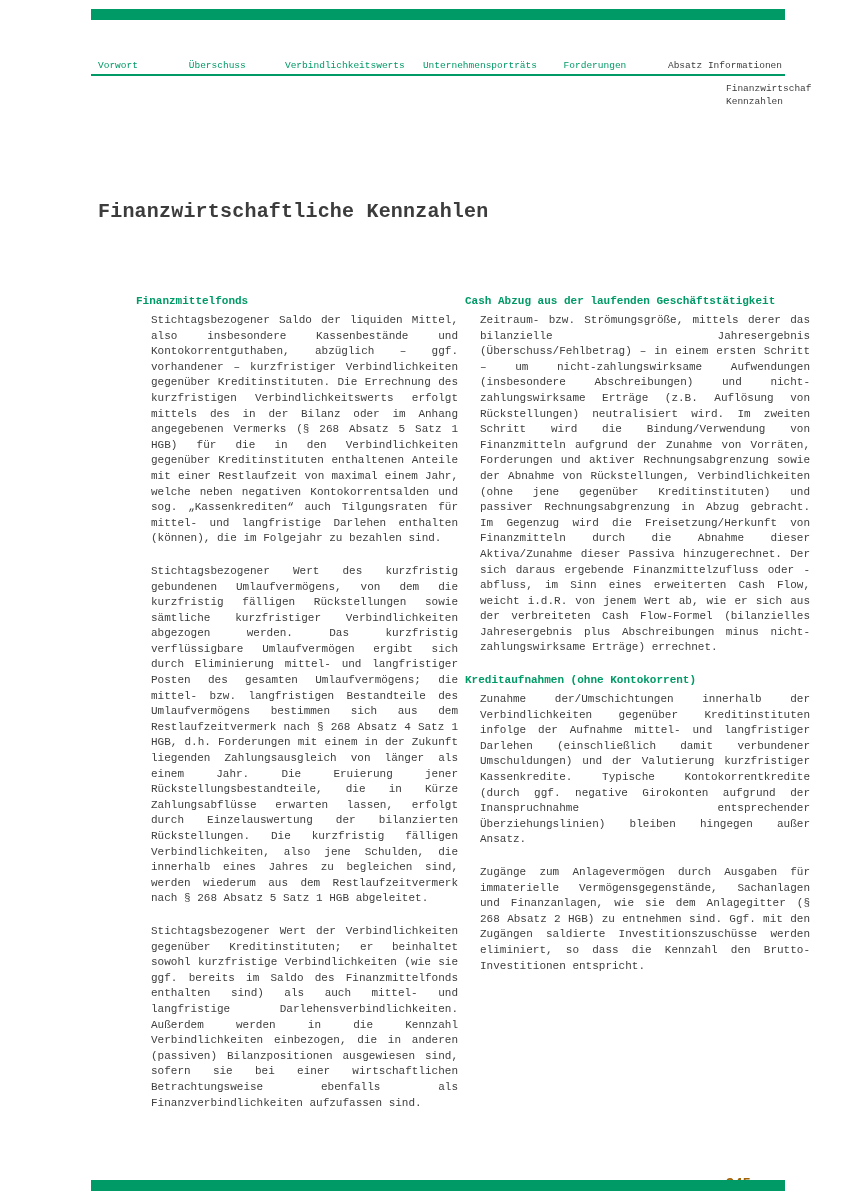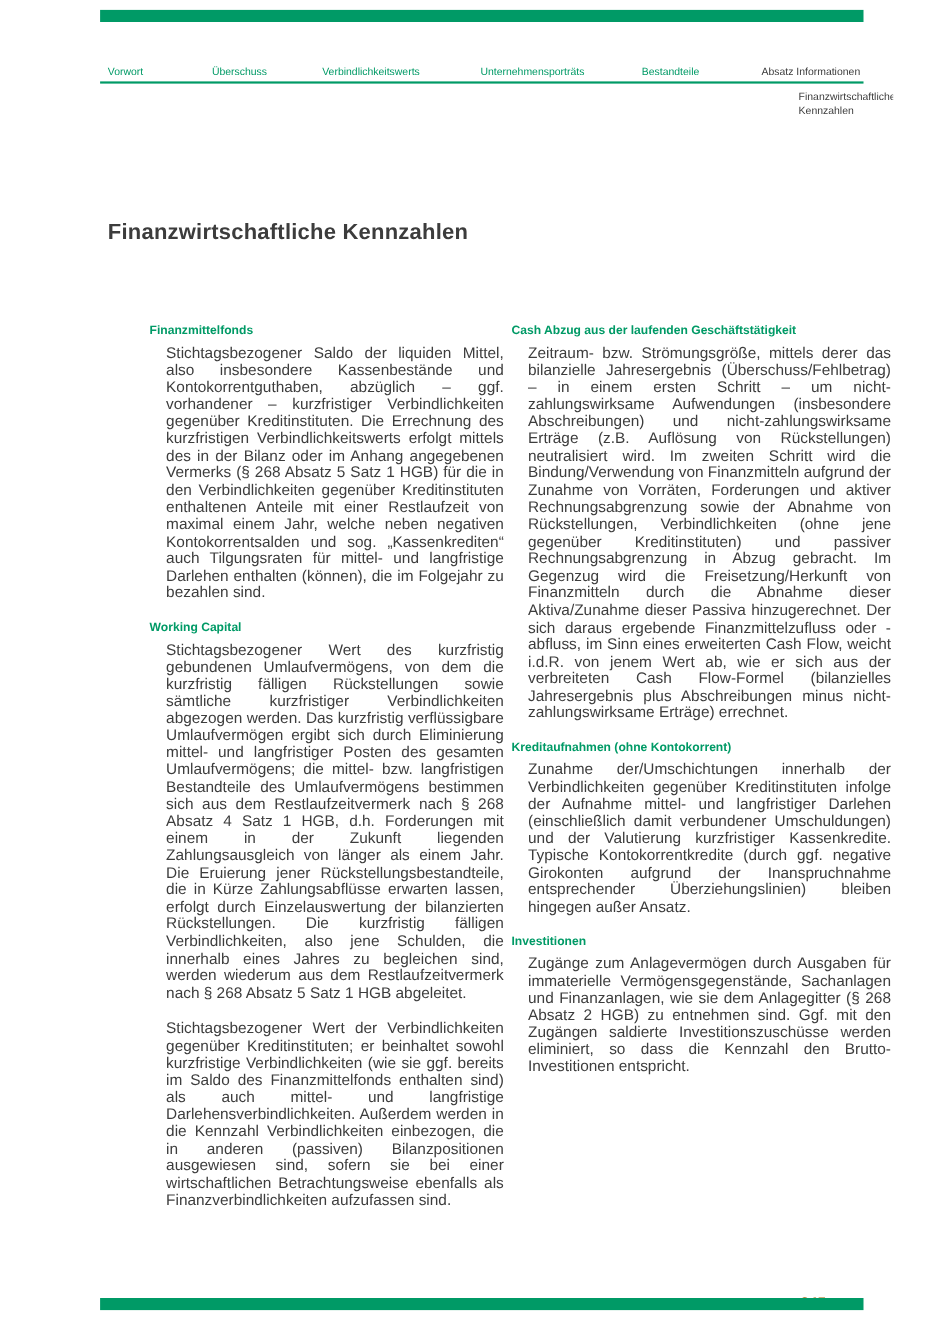--- a/index.html
+++ b/index.html
@@ -1,19 +1,19 @@
 <!DOCTYPE html>
 <html><head>
 <meta charset="utf-8">
 <style>
   * { margin: 0; padding: 0; box-sizing: border-box; }
   html, body { background: #ffffff; }
   body { font-family: "Liberation Sans", "DejaVu Sans", sans-serif; color: #3d3d3d; }
 
-  .page { position: relative; width: 776px; height: 1200px; background: #ffffff; overflow: hidden; margin: 0 auto; }
+  .page { position: relative; width: 776px; height: 1200px; background: #ffffff; overflow: hidden; margin: 0 auto; font-family: Liberation Mono, monospace; }
 
   .accent-bar { position: absolute; left: 55px; right: 27px; height: 11px; background: #009a66; }
   .accent-bar.top { top: 9px; }
   .accent-bar.bottom { top: 1180px; }
 
   .nav { position: absolute; left: 62px; right: 30px; top: 60px; display: flex; font-size: 9.5px; line-height: 12px; }
   .nav .nav-item { color: #009a66; cursor: pointer; white-space: nowrap; }
   .nav .nav-item:nth-child(1) { width: 100px; }
   .nav .nav-item:nth-child(2) { width: 106px; }
   .nav .nav-item:nth-child(3) { width: 152px; }
@@ -26,73 +26,71 @@
   .current-section { position: absolute; left: 690px; top: 82px; width: 112px; font-size: 9.5px; line-height: 13px; color: #3d3d3d; }
 
   .page-title { position: absolute; left: 62px; top: 200px; font-size: 20px; font-weight: bold; color: #3c3c3c; letter-spacing: 0.2px; }
 
   .content { position: absolute; left: 100px; top: 294px; display: flex; gap: 7px; }
   .col-left  { width: 322px; }
   .col-right { width: 345px; }
 
   .entry { margin-bottom: 17px; }
   .entry-heading { font-size: 11px; font-weight: bold; color: #009a66; margin-bottom: 5px; line-height: 14px; }
-  .entry-body { margin-left: 15px; font-size: 14px; line-height: 15.6px; color: #3d3d3d; text-align: justify; }
+  .entry-body { margin-left: 15px; font-size: 11px; line-height: 15.6px; color: #3d3d3d; text-align: justify; }
 
   .page-number { position: absolute; top: 1176px; right: 61px; font-size: 14px; font-weight: bold; color: #a16207; }
 </style>
 </head>
 <body>
 
 <div class="page">
 
   <div class="accent-bar top"></div>
 
   <div class="nav">
     <span class="nav-item">Vorwort</span>
     <span class="nav-item">Überschuss</span>
     <span class="nav-item">Verbindlichkeitswerts</span>
     <span class="nav-item">Unternehmensporträts</span>
-    <span class="nav-item">Bestandteile</span>
+    <span class="nav-item">Forderungen</span>
     <span class="nav-item current">Absatz Informationen</span>
   </div>
 
   <div class="nav-rule"></div>
 
   <div class="current-section">Finanzwirtschaftliche Kennzahlen</div>
 
   <h1 class="page-title">Finanzwirtschaftliche Kennzahlen</h1>
 
   <div class="content">
 
     <div class="col-left">
       <section class="entry">
         <h2 class="entry-heading">Finanzmittelfonds</h2>
         <p class="entry-body">Stichtagsbezogener Saldo der liquiden Mittel, also insbesondere Kassenbestände und Kontokorrentguthaben, abzüglich – ggf. vorhandener – kurzfristiger Verbindlichkeiten gegenüber Kreditinstituten. Die Errechnung des kurzfristigen Verbindlichkeitswerts erfolgt mittels des in der Bilanz oder im Anhang angegebenen Vermerks (§ 268 Absatz 5 Satz 1 HGB) für die in den Verbindlichkeiten gegenüber Kreditinstituten enthaltenen Anteile mit einer Restlaufzeit von maximal einem Jahr, welche neben negativen Kontokorrentsalden und sog. „Kassenkrediten“ auch Tilgungsraten für mittel- und langfristige Darlehen enthalten (können), die im Folgejahr zu bezahlen sind.</p>
       </section>
       <section class="entry">
-        <h2 class="entry-heading">Working Capital</h2>
         <p class="entry-body">Stichtagsbezogener Wert des kurzfristig gebundenen Umlaufvermögens, von dem die kurzfristig fälligen Rückstellungen sowie sämtliche kurzfristiger Verbindlichkeiten abgezogen werden. Das kurzfristig verflüssigbare Umlaufvermögen ergibt sich durch Eliminierung mittel- und langfristiger Posten des gesamten Umlaufvermögens; die mittel- bzw. langfristigen Bestandteile des Umlaufvermögens bestimmen sich aus dem Restlaufzeitvermerk nach § 268 Absatz 4 Satz 1 HGB, d.h. Forderungen mit einem in der Zukunft liegenden Zahlungsausgleich von länger als einem Jahr. Die Eruierung jener Rückstellungsbestandteile, die in Kürze Zahlungsabflüsse erwarten lassen, erfolgt durch Einzelauswertung der bilanzierten Rückstellungen. Die kurzfristig fälligen Verbindlichkeiten, also jene Schulden, die innerhalb eines Jahres zu begleichen sind, werden wiederum aus dem Restlaufzeitvermerk nach § 268 Absatz 5 Satz 1 HGB abgeleitet.</p>
       </section>
       <section class="entry">
         <p class="entry-body">Stichtagsbezogener Wert der Verbindlichkeiten gegenüber Kreditinstituten; er beinhaltet sowohl kurzfristige Verbindlichkeiten (wie sie ggf. bereits im Saldo des Finanzmittelfonds enthalten sind) als auch mittel- und langfristige Darlehensverbindlichkeiten. Außerdem werden in die Kennzahl Verbindlichkeiten einbezogen, die in anderen (passiven) Bilanzpositionen ausgewiesen sind, sofern sie bei einer wirtschaftlichen Betrachtungsweise ebenfalls als Finanzverbindlichkeiten aufzufassen sind.</p>
       </section>
     </div>
 
     <div class="col-right">
       <section class="entry">
         <h2 class="entry-heading">Cash Abzug aus der laufenden Geschäftstätigkeit</h2>
         <p class="entry-body">Zeitraum- bzw. Strömungsgröße, mittels derer das bilanzielle Jahresergebnis (Überschuss/Fehlbetrag) – in einem ersten Schritt – um nicht-zahlungswirksame Aufwendungen (insbesondere Abschreibungen) und nicht-zahlungswirksame Erträge (z.B. Auflösung von Rückstellungen) neutralisiert wird. Im zweiten Schritt wird die Bindung/Verwendung von Finanzmitteln aufgrund der Zunahme von Vorräten, Forderungen und aktiver Rechnungsabgrenzung sowie der Abnahme von Rückstellungen, Verbindlichkeiten (ohne jene gegenüber Kreditinstituten) und passiver Rechnungsabgrenzung in Abzug gebracht. Im Gegenzug wird die Freisetzung/Herkunft von Finanzmitteln durch die Abnahme dieser Aktiva/Zunahme dieser Passiva hinzugerechnet. Der sich daraus ergebende Finanzmittelzufluss oder -abfluss, im Sinn eines erweiterten Cash Flow, weicht i.d.R. von jenem Wert ab, wie er sich aus der verbreiteten Cash Flow-Formel (bilanzielles Jahresergebnis plus Abschreibungen minus nicht-zahlungswirksame Erträge) errechnet.</p>
       </section>
       <section class="entry">
         <h2 class="entry-heading">Kreditaufnahmen (ohne Kontokorrent)</h2>
         <p class="entry-body">Zunahme der/Umschichtungen innerhalb der Verbindlichkeiten gegenüber Kreditinstituten infolge der Aufnahme mittel- und langfristiger Darlehen (einschließlich damit verbundener Umschuldungen) und der Valutierung kurzfristiger Kassenkredite. Typische Kontokorrentkredite (durch ggf. negative Girokonten aufgrund der Inanspruchnahme entsprechender Überziehungslinien) bleiben hingegen außer Ansatz.</p>
       </section>
       <section class="entry">
-        <h2 class="entry-heading">Investitionen</h2>
         <p class="entry-body">Zugänge zum Anlagevermögen durch Ausgaben für immaterielle Vermögensgegenstände, Sachanlagen und Finanzanlagen, wie sie dem Anlagegitter (§ 268 Absatz 2 HGB) zu entnehmen sind. Ggf. mit den Zugängen saldierte Investitionszuschüsse werden eliminiert, so dass die Kennzahl den Brutto-Investitionen entspricht.</p>
       </section>
     </div>
 
   </div>
 
   <div class="page-number">345</div>
 
   <div class="accent-bar bottom"></div>
 

